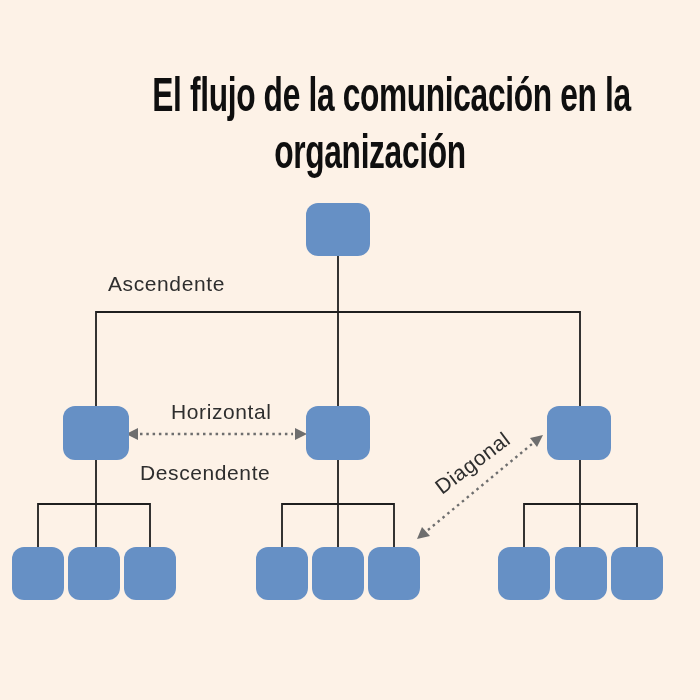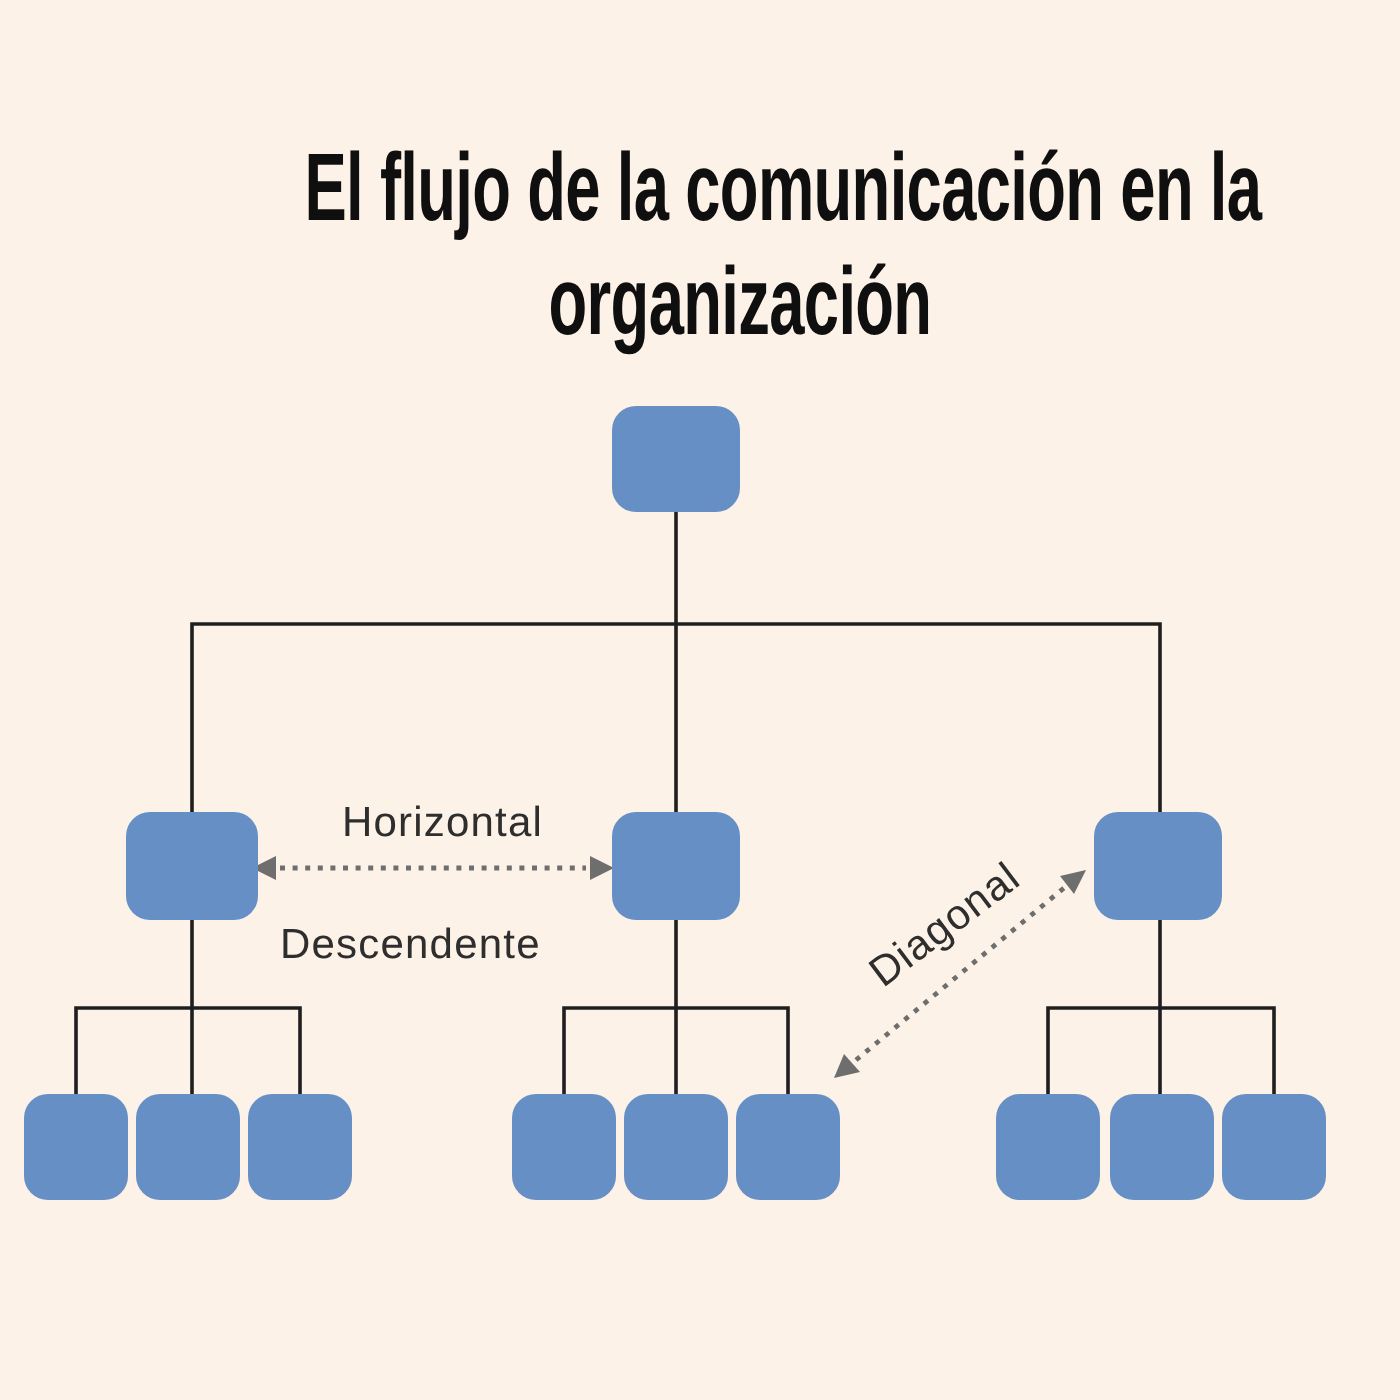--- a/index.html
+++ b/index.html
@@ -71,17 +71,18 @@
   <div class="node" style="left:124px; top:547px; width:52px; height:53px;"></div>
 
   <div class="node" style="left:256px; top:547px; width:52px; height:53px;"></div>
   <div class="node" style="left:312px; top:547px; width:52px; height:53px;"></div>
   <div class="node" style="left:368px; top:547px; width:52px; height:53px;"></div>
 
   <div class="node" style="left:498px; top:547px; width:52px; height:53px;"></div>
   <div class="node" style="left:555px; top:547px; width:52px; height:53px;"></div>
   <div class="node" style="left:611px; top:547px; width:52px; height:53px;"></div>
 
+  <div class="flow-label" style="left:108px; top:272px;">Ascendente</div>
   <div class="flow-label" style="left:171px; top:400px;">Horizontal</div>
   <div class="flow-label" style="left:114px; top:461px;margin-left:26px;">Descendente</div>
   <div class="flow-label label-diagonal" style="left:429px; top:451px;">Diagonal</div>
 
 </div>
 
 </body></html>

